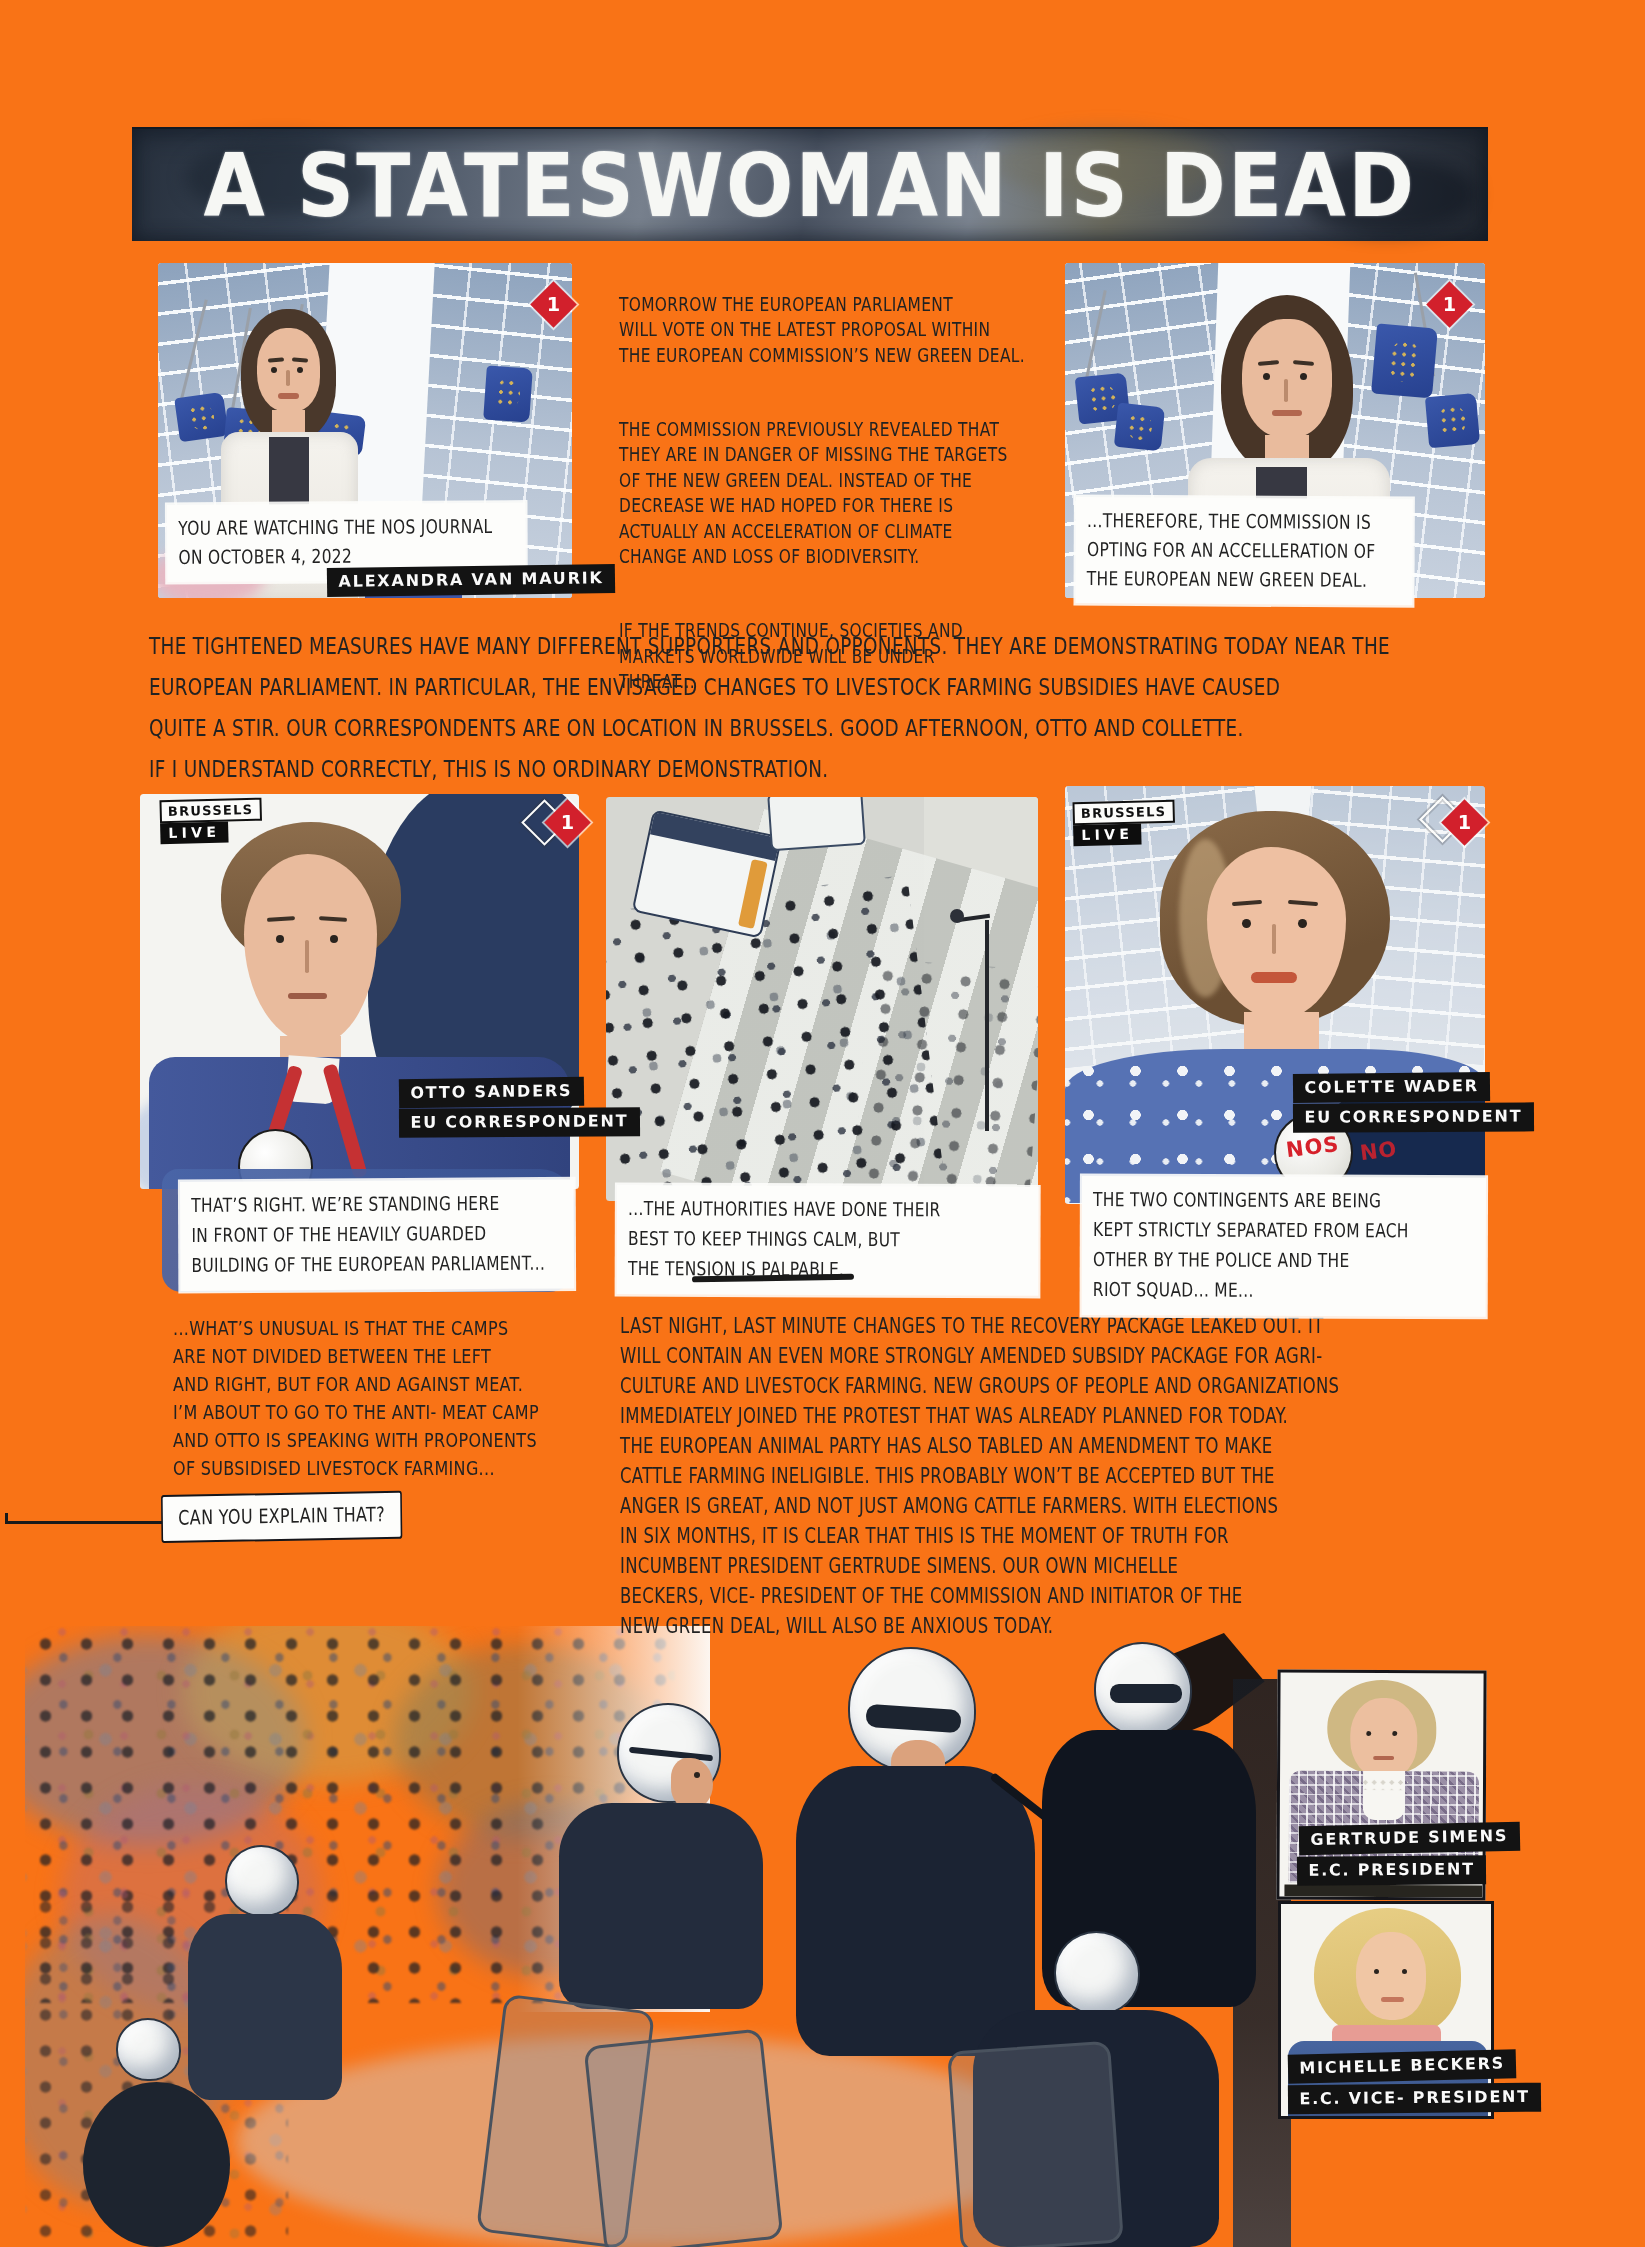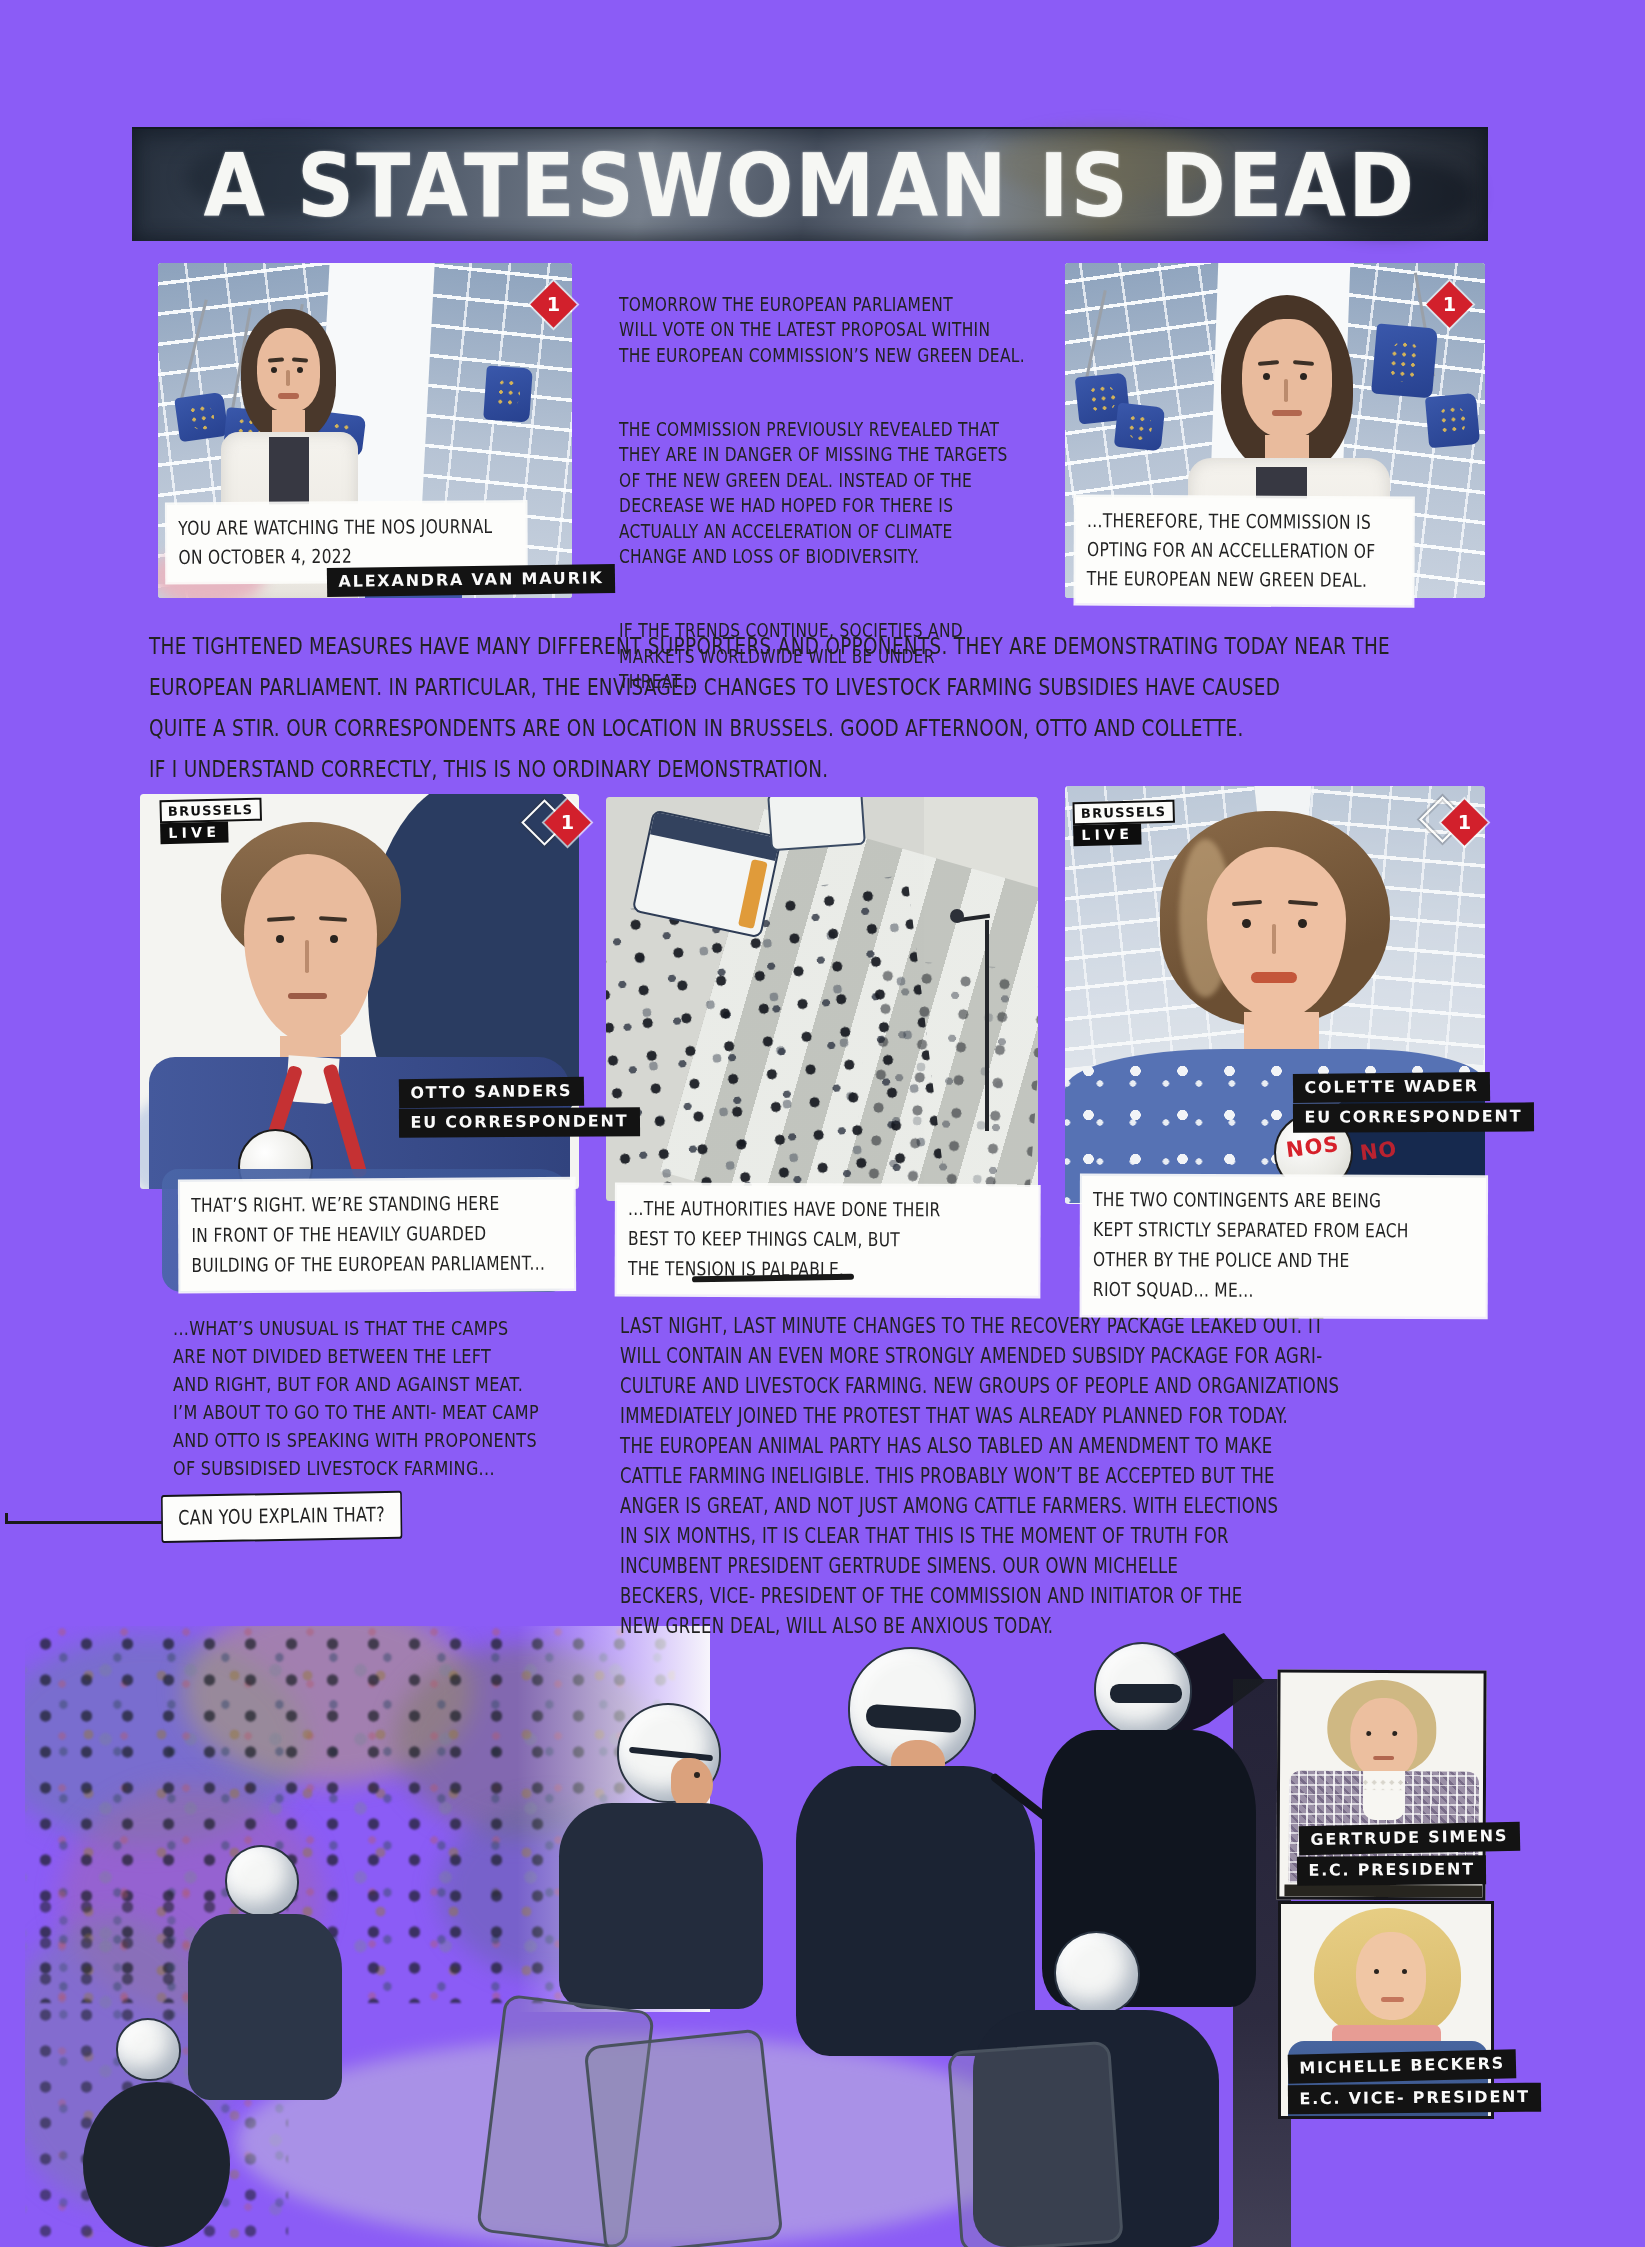--- a/index.html
+++ b/index.html
@@ -1,17 +1,17 @@
 <!DOCTYPE html>
 <html style="font-size:14px"><head>
 <meta charset="utf-8">
 <style>
   * { margin:0; padding:0; box-sizing:border-box; }
   body { background:#ffffff; font-family:"DejaVu Sans","Liberation Sans",sans-serif; }
-  #page { position:relative; width:1645px; height:2247px; background:#8b5cf6; overflow:hidden; color:#1e1e1e; }
+  #page { position:relative; width:1645px; height:2247px; background:#f97316; overflow:hidden; color:#1e1e1e; }
   .abs { position:absolute; }
 
   
   .hw { font-family:"DejaVu Sans","Liberation Sans",sans-serif; color:#222; transform:scaleX(.8);
         transform-origin:left top; white-space:pre-line; letter-spacing:0.4px; }
   .capbox { background:#fdfdfb; padding:8.8px 14px 10.5px; box-shadow:0 0 0 2.6px rgba(253,253,251,.9); }
 
   
   #title-banner { left:132px; top:127px; width:1356px; height:114px;
     background: linear-gradient(100deg,#27303d 0%,#3a4656 14%,#5b6574 26%,#77808d 38%,#4a5362 50%,#7b8490 62%,#6a6a5e 72%,#454d5b 84%,#20262f 100%);

